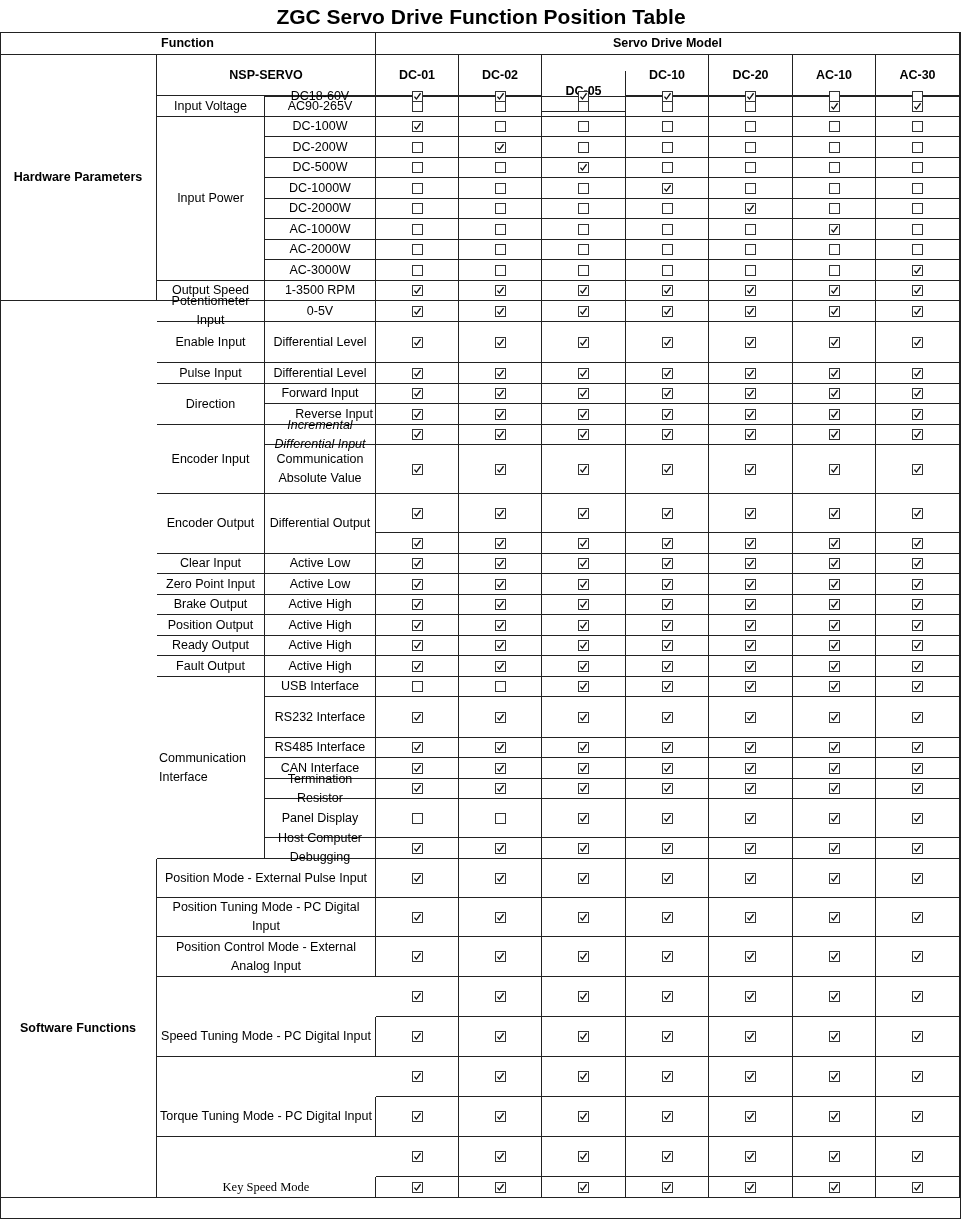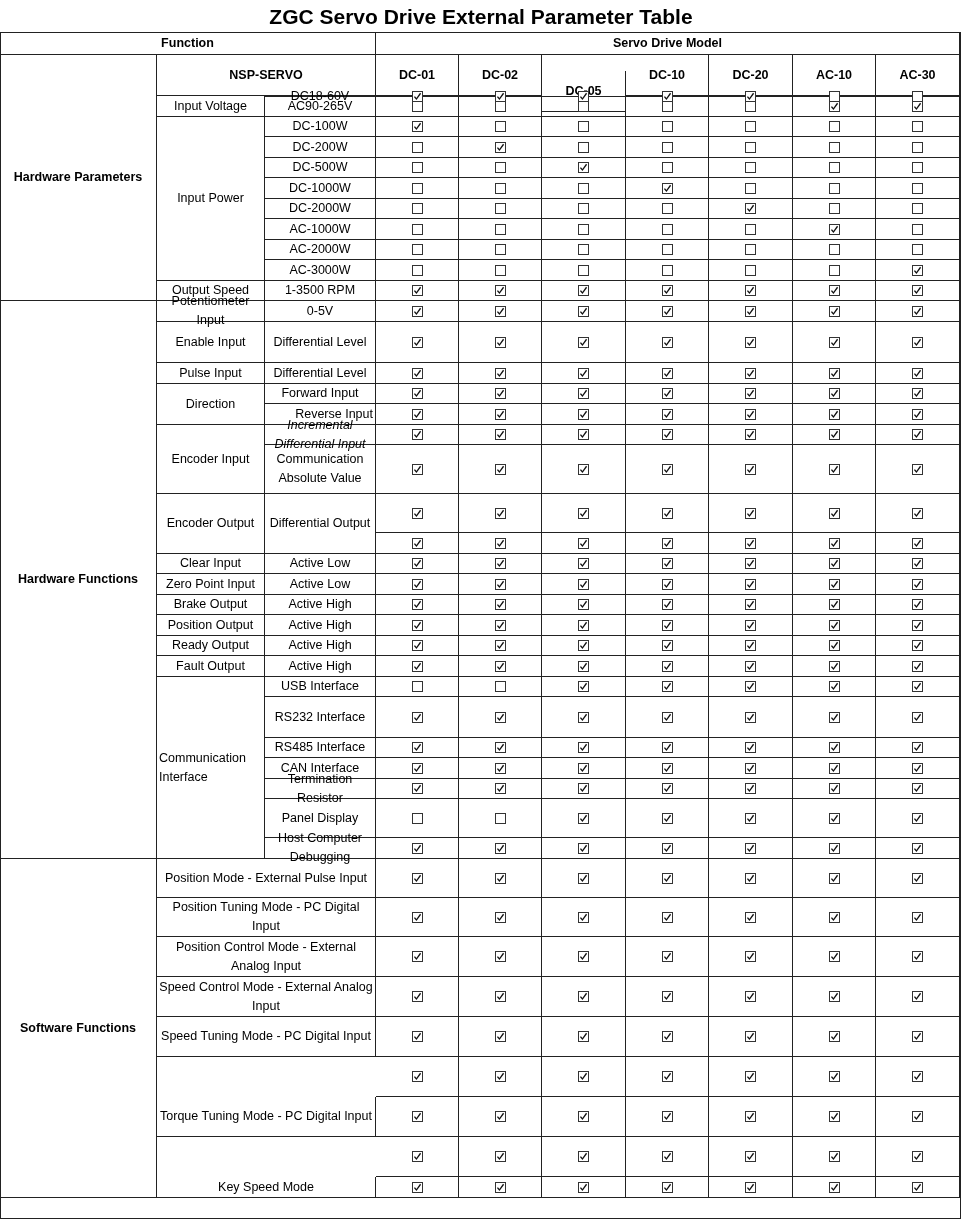--- a/index.html
+++ b/index.html
@@ -9,21 +9,21 @@
   .cell{position:absolute;box-sizing:border-box;border-right:1.5px solid #222;border-bottom:1.5px solid #222;display:flex;align-items:center;justify-content:center;text-align:center;font-size:12.5px;line-height:19px;padding:0 2px;}
   .bold{font-weight:bold;}
   .left{justify-content:flex-start;text-align:left;}
   .cb{width:11px;height:11px;border:1.5px solid #333;box-sizing:border-box;position:relative;background:#fff;}
   .cb svg{position:absolute;left:0;top:0;width:100%;height:100%;}
   #frame{position:absolute;left:0;top:32px;width:961px;height:1187px;box-sizing:border-box;border:1.5px solid #222;pointer-events:none;}
 </style>
 </head>
 <body>
 
-<div id="title">ZGC Servo Drive External Parameter Table</div>
+<div id="title">ZGC Servo Drive Function Position Table</div>
 <div id="grid">
     <div class="cell bold" style="left: 376px; top: 32px; width: 584px; height: 23px;">
       <span>Servo Drive Model</span>
     </div>
     <div class="cell bold" style="left: 0px; top: 32px; width: 376px; height: 23px;">
       <span>Function</span>
     </div>
     <div class="cell bold" style="left: 157px; top: 55px; width: 219px; height: 41px;">
       <span>NSP-SERVO</span>
     </div>
@@ -1565,23 +1565,20 @@
     <div class="cell" style="left: 876px; top: 838px; width: 84px; height: 21px;">
       <div class="cb">
         <svg viewBox="0 0 10 10">
           <path d="M1.6 5.2 L3.8 7.8 L8.4 1.4" fill="none" stroke="#111" stroke-width="1.5"></path>
         </svg>
       </div>
     </div>
     <div class="cell left" style="left: 157px; top: 677px; width: 108px; height: 182px;">
       <span>Communication Interface</span>
     </div>
-    <div class="cell bold" style="left: 0px; top: 301px; width: 157px; height: 558px;">
-      <span>Hardware Functions</span>
-    </div>
     <div class="cell" style="left: 157px; top: 859px; width: 219px; height: 39px;">
       <span>Position Mode - External Pulse Input</span>
     </div>
     <div class="cell" style="left: 376px; top: 859px; width: 83px; height: 39px;">
       <div class="cb">
         <svg viewBox="0 0 10 10">
           <path d="M1.6 5.2 L3.8 7.8 L8.4 1.4" fill="none" stroke="#111" stroke-width="1.5"></path>
         </svg>
       </div>
     </div>
@@ -1724,23 +1721,20 @@
         </svg>
       </div>
     </div>
     <div class="cell" style="left: 876px; top: 937px; width: 84px; height: 40px;">
       <div class="cb">
         <svg viewBox="0 0 10 10">
           <path d="M1.6 5.2 L3.8 7.8 L8.4 1.4" fill="none" stroke="#111" stroke-width="1.5"></path>
         </svg>
       </div>
     </div>
-    <div class="cell" style="left: 157px; top: 977px; width: 219px; height: 40px;">
-      <span>Speed Control Mode - External Analog Input</span>
-    </div>
     <div class="cell" style="left: 376px; top: 977px; width: 83px; height: 40px;">
       <div class="cb">
         <svg viewBox="0 0 10 10">
           <path d="M1.6 5.2 L3.8 7.8 L8.4 1.4" fill="none" stroke="#111" stroke-width="1.5"></path>
         </svg>
       </div>
     </div>
     <div class="cell" style="left: 459px; top: 977px; width: 83px; height: 40px;">
       <div class="cb">
         <svg viewBox="0 0 10 10">
@@ -1978,21 +1972,21 @@
         </svg>
       </div>
     </div>
     <div class="cell" style="left: 876px; top: 1137px; width: 84px; height: 40px;">
       <div class="cb">
         <svg viewBox="0 0 10 10">
           <path d="M1.6 5.2 L3.8 7.8 L8.4 1.4" fill="none" stroke="#111" stroke-width="1.5"></path>
         </svg>
       </div>
     </div>
-    <div class="cell" style="left: 157px; top: 1177px; width: 219px; height: 21px;">
+    <div class="cell" style="left: 157px; top: 1177px; width: 219px; height: 21px; font-family: Liberation Serif, serif;">
       <span>Key Speed Mode</span>
     </div>
     <div class="cell" style="left: 376px; top: 1177px; width: 83px; height: 21px;">
       <div class="cb">
         <svg viewBox="0 0 10 10">
           <path d="M1.6 5.2 L3.8 7.8 L8.4 1.4" fill="none" stroke="#111" stroke-width="1.5"></path>
         </svg>
       </div>
     </div>
     <div class="cell" style="left: 459px; top: 1177px; width: 83px; height: 21px;">

